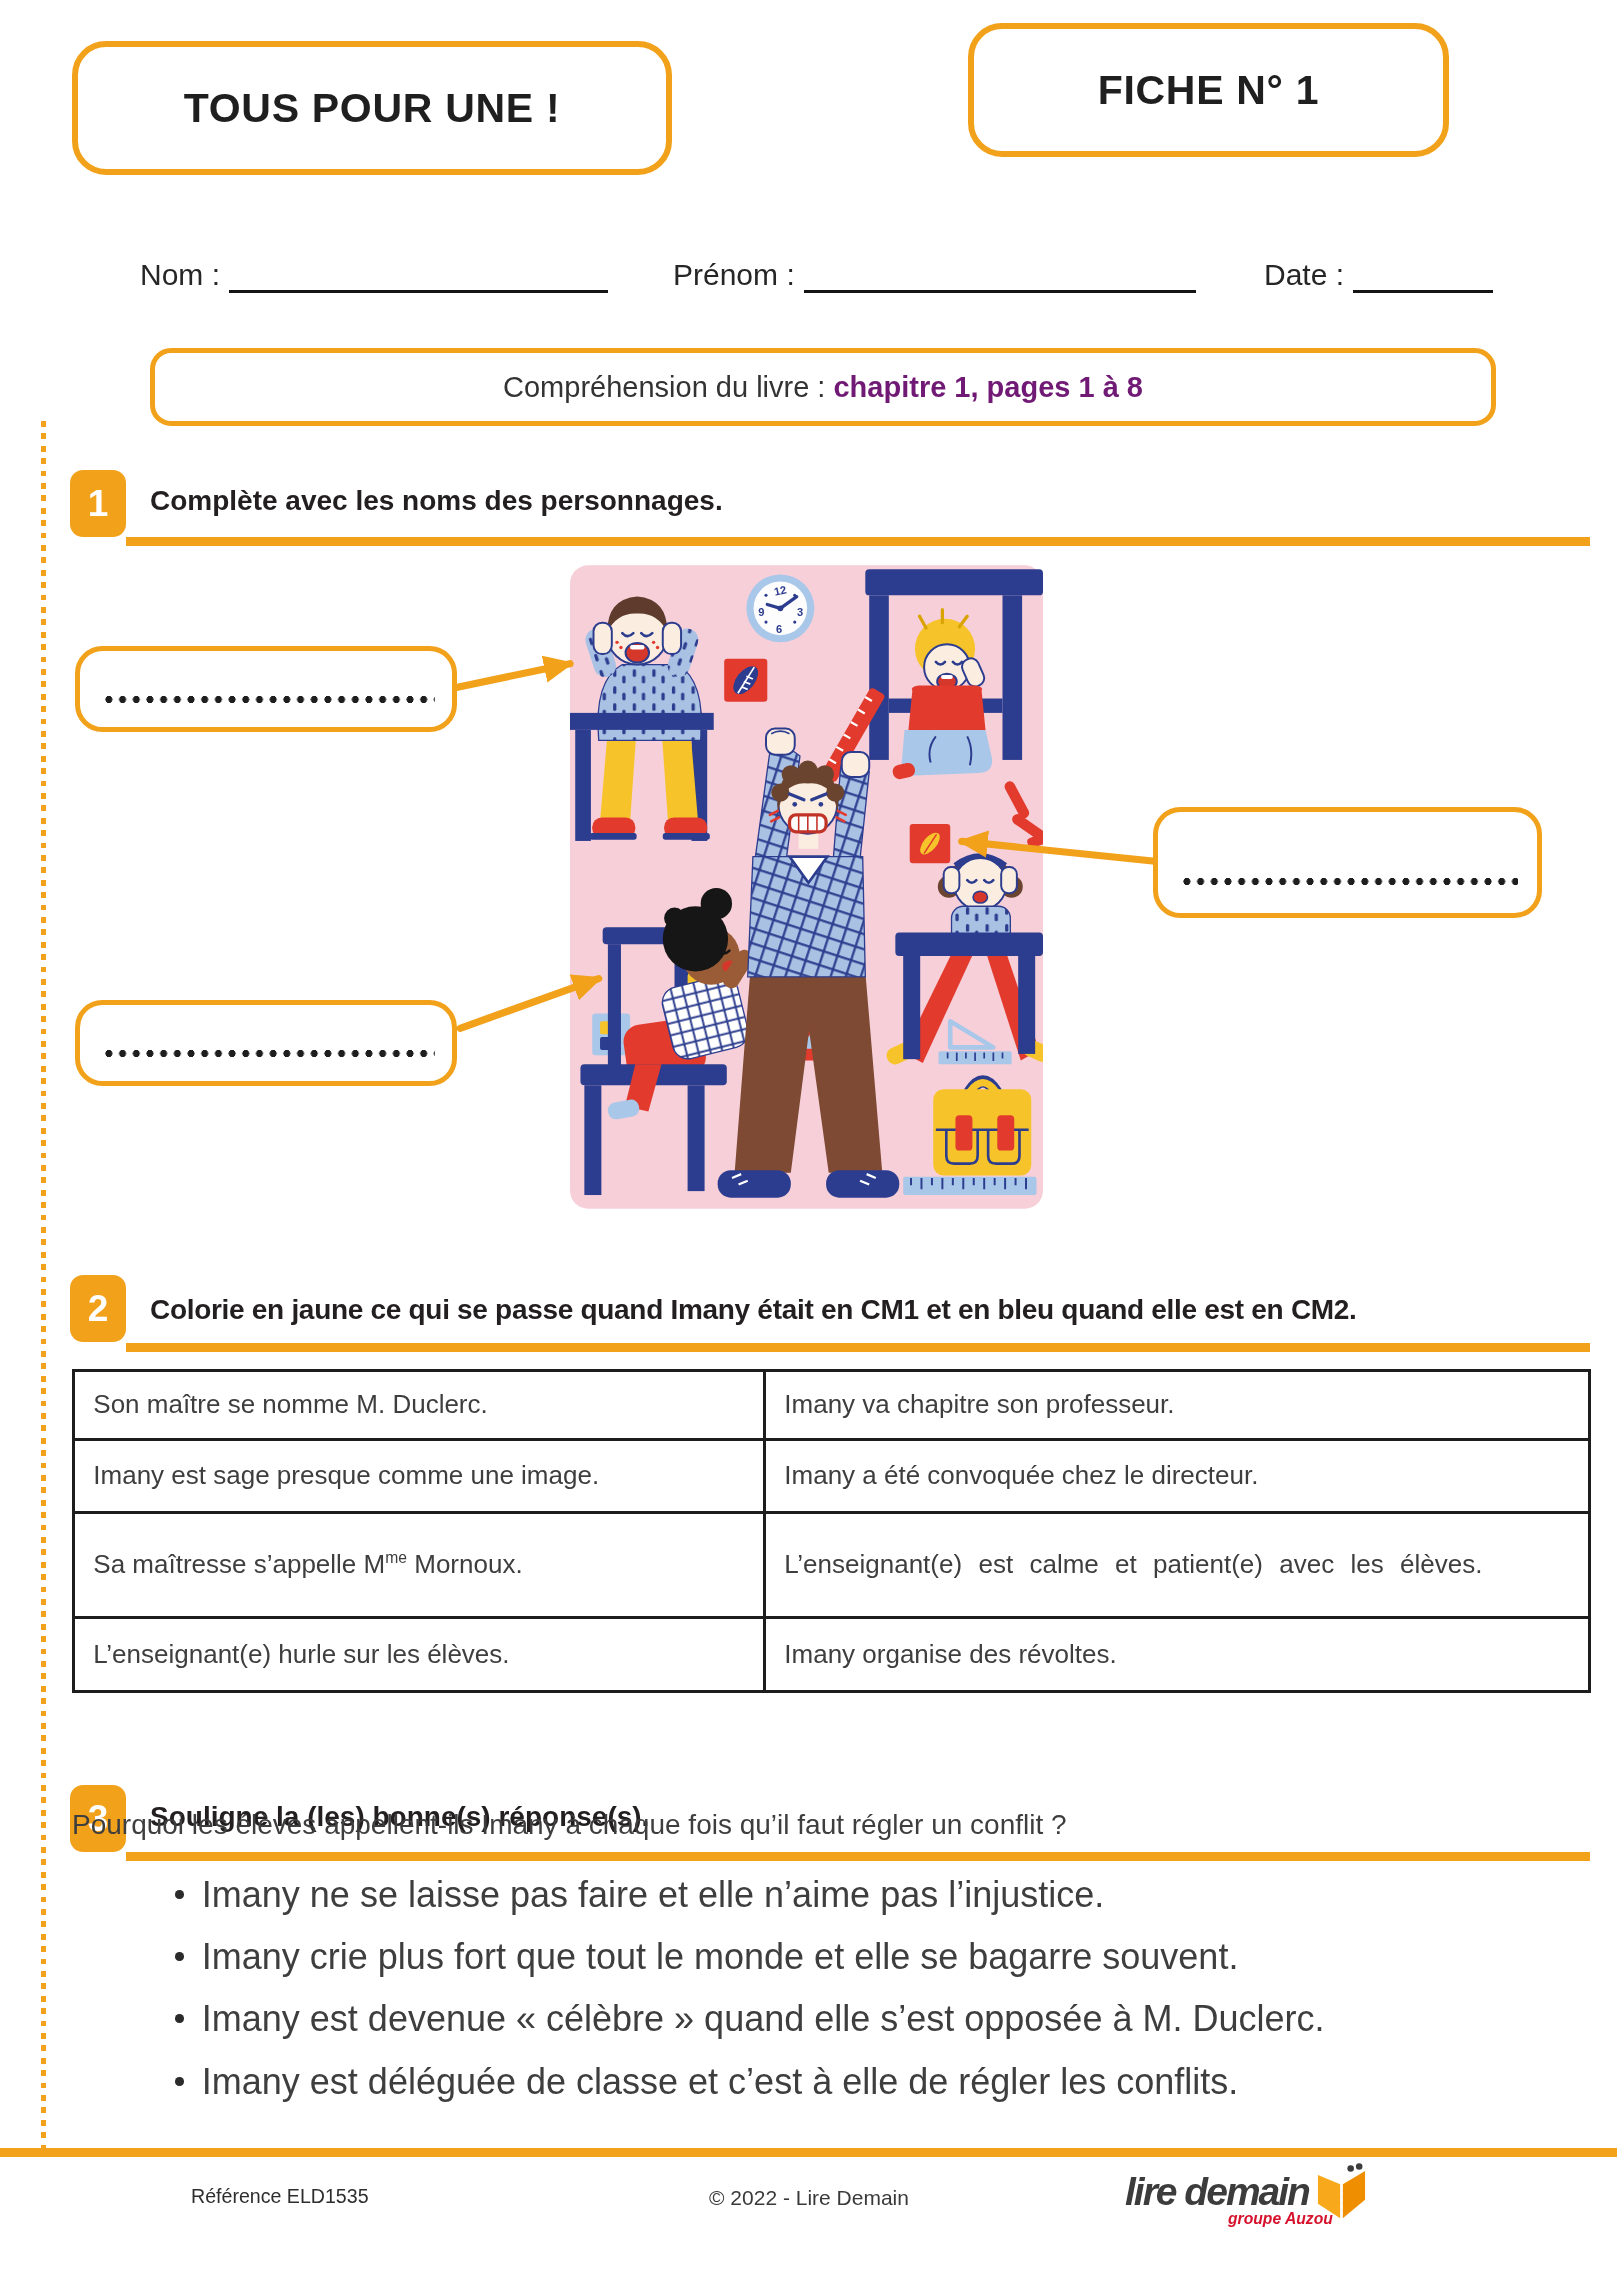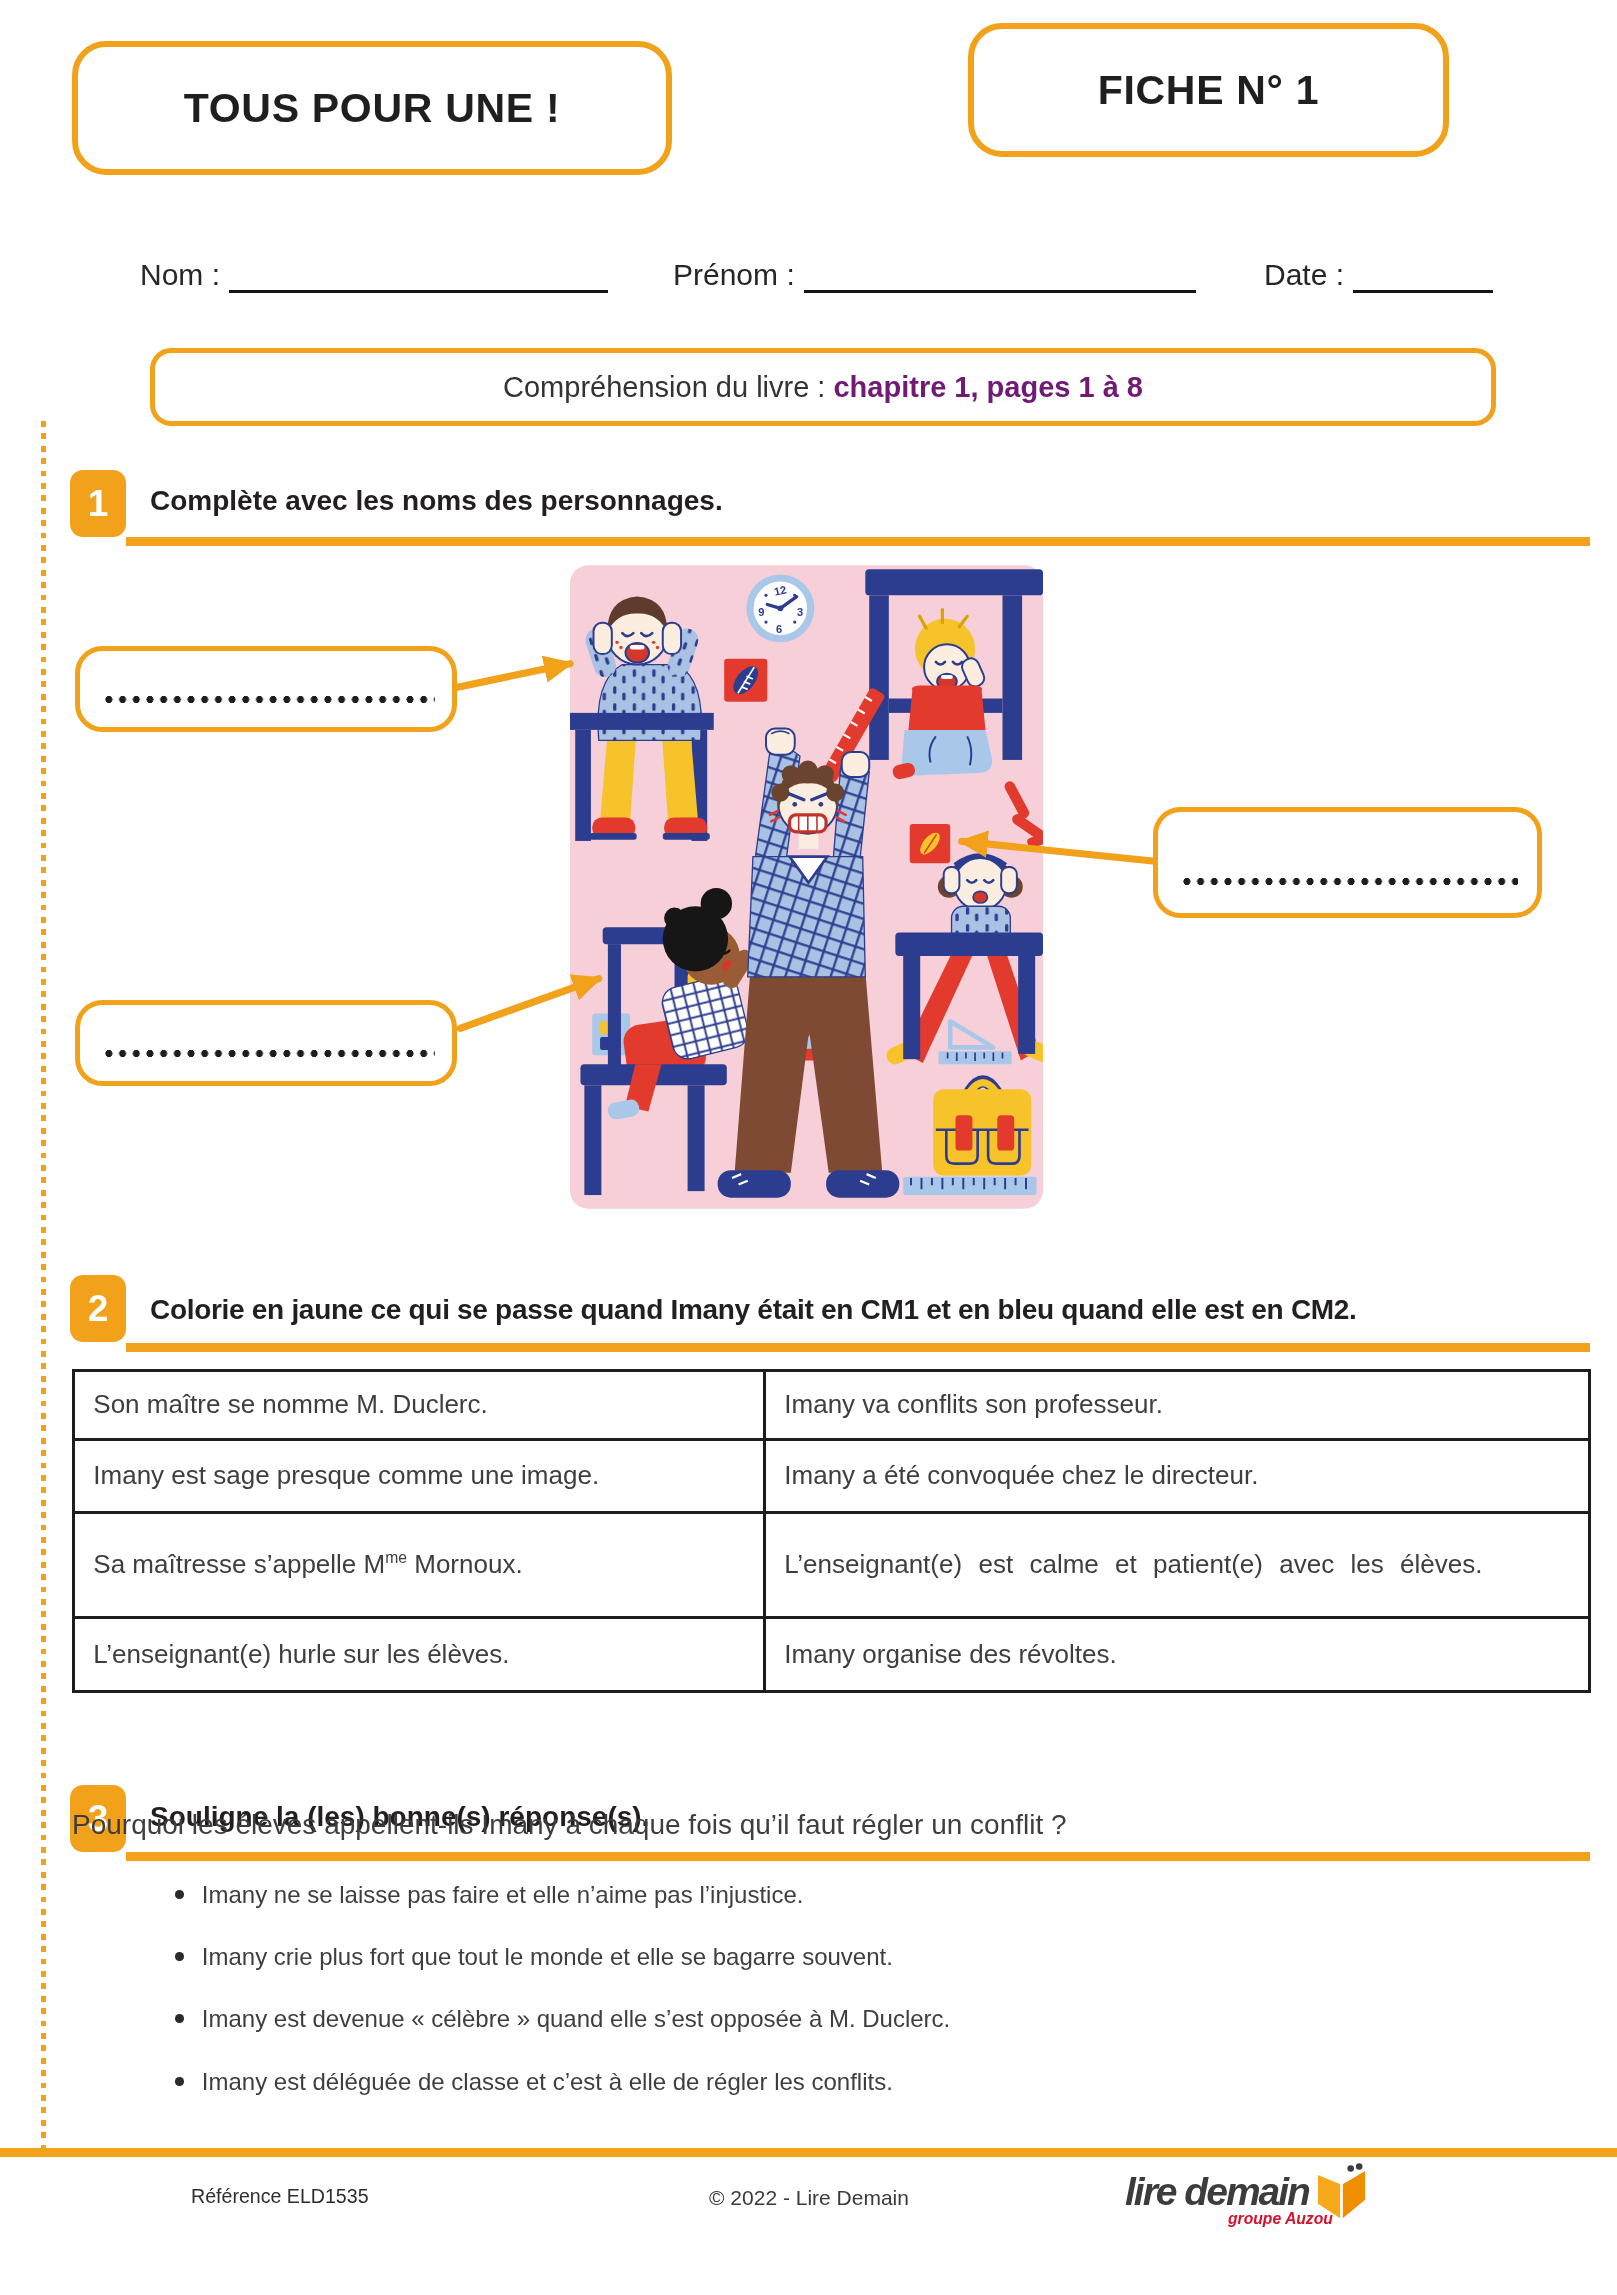--- a/index.html
+++ b/index.html
@@ -86,21 +86,21 @@
     vertical-align:middle; padding:11.8px 26px 11.8px 18.3px; line-height:1.3;
   }
   table.ex2 td.c1 { width:691px; }
   table.ex2 tr.r1 { height:69px; } table.ex2 tr.r2 { height:73px; }
   table.ex2 tr.r3 { height:105px; } table.ex2 tr.r4 { height:74px; }
   td.just { text-align:justify; word-spacing:9.1px; }
   sup.small { font-size:15.7px; }
 
   
   .question { position:absolute; left:72px; top:1809px; font-size:28px; color:#3E3E3E; }
-  .opt { position:absolute; left:175px; height:35px; display:flex; align-items:center; font-size:24px; color:#3E3E3E; }
+  .opt { position:absolute; left:175px; height:35px; display:flex; align-items:center; font-size:36px; color:#3E3E3E; }
   .opt .dot { width:8.5px; height:8.5px; border-radius:50%; background:#2b2b2b; margin-right:18.3px; flex:none; }
   #opt0 { top:1877px; } #opt1 { top:1939px; } #opt2 { top:2001px; } #opt3 { top:2064px; }
 
   
   .footer-bar { position:absolute; left:0; top:2148px; width:1618px; height:9.1px; background:#F2A11B; }
   .ref  { position:absolute; left:191px; top:2185px; font-size:19.6px; color:#2e2e2e; }
   .copy { position:absolute; left:809px; top:2186px; transform:translateX(-50%); font-size:21px; color:#3a3a3a; }
   .logo { position:absolute; left:1125px; top:2171px; display:flex; align-items:flex-start; }
   .logo-text { font-size:39px; font-weight:bold; font-style:italic; color:#3C3C3C; letter-spacing:-2px; line-height:41px; }
   .logo .book { margin-left:5.2px; margin-top:-7.8px; }
@@ -373,21 +373,21 @@
 <div class="sec-num" id="num2">
     <span>2</span>
   </div>
 <div class="sec-rule" id="rule2"></div>
 <div class="sec-title" id="title2">Colorie en jaune ce qui se passe quand Imany était en CM1 et en bleu quand elle est en CM2.</div>
 
 <table class="ex2">
   <tbody>
       <tr class="r1">
     <td class="c1">Son maître se nomme M. Duclerc.</td>
-    <td>Imany va conflits son professeur.</td>
+    <td>Imany va chapitre son professeur.</td>
   </tr>
   <tr class="r2">
     <td class="c1">Imany est sage presque comme une image.</td>
     <td>Imany a été convoquée chez le directeur.</td>
   </tr>
   <tr class="r3">
     <td class="c1"><span>Sa maîtresse s’appelle M</span><sup class="small">me</sup><span> Mornoux.</span></td>
     <td class="just">L’enseignant(e) est calme et patient(e) avec les élèves.</td>
   </tr>
   <tr class="r4">

